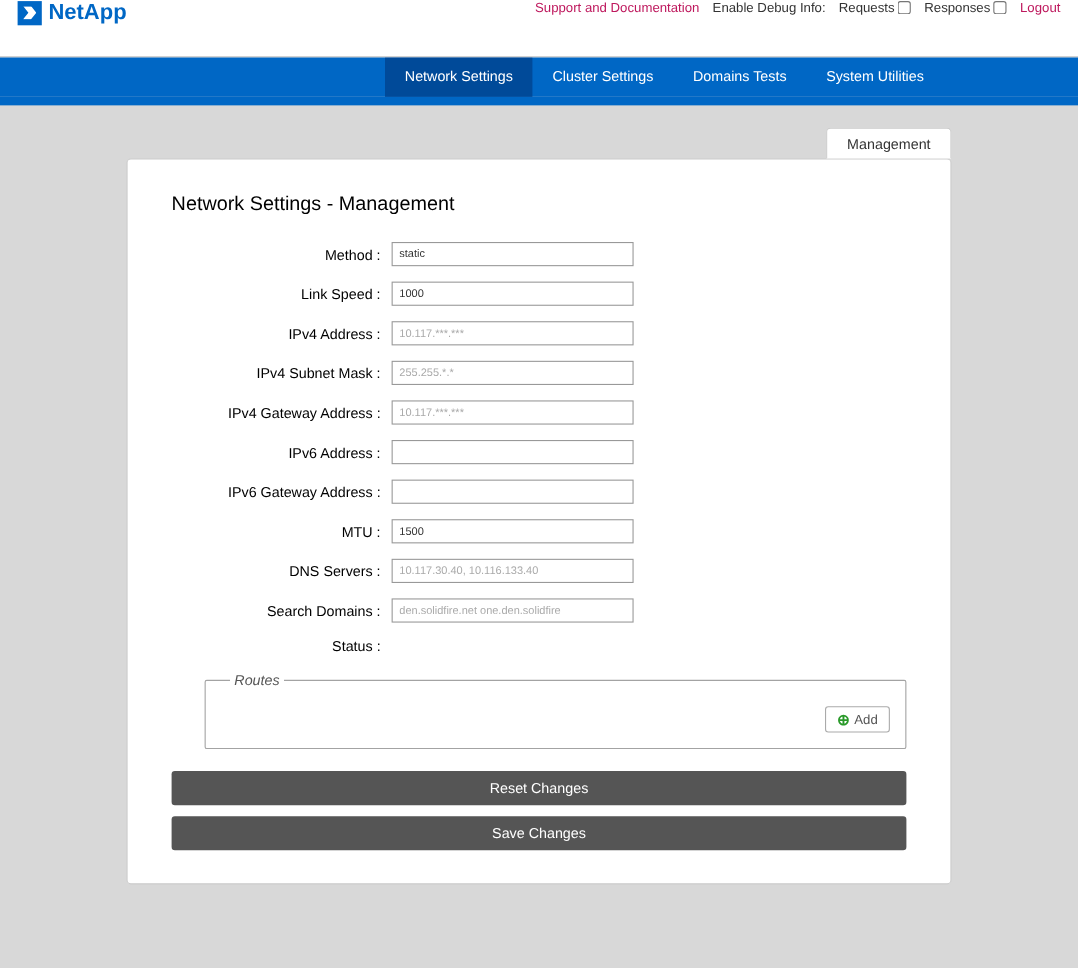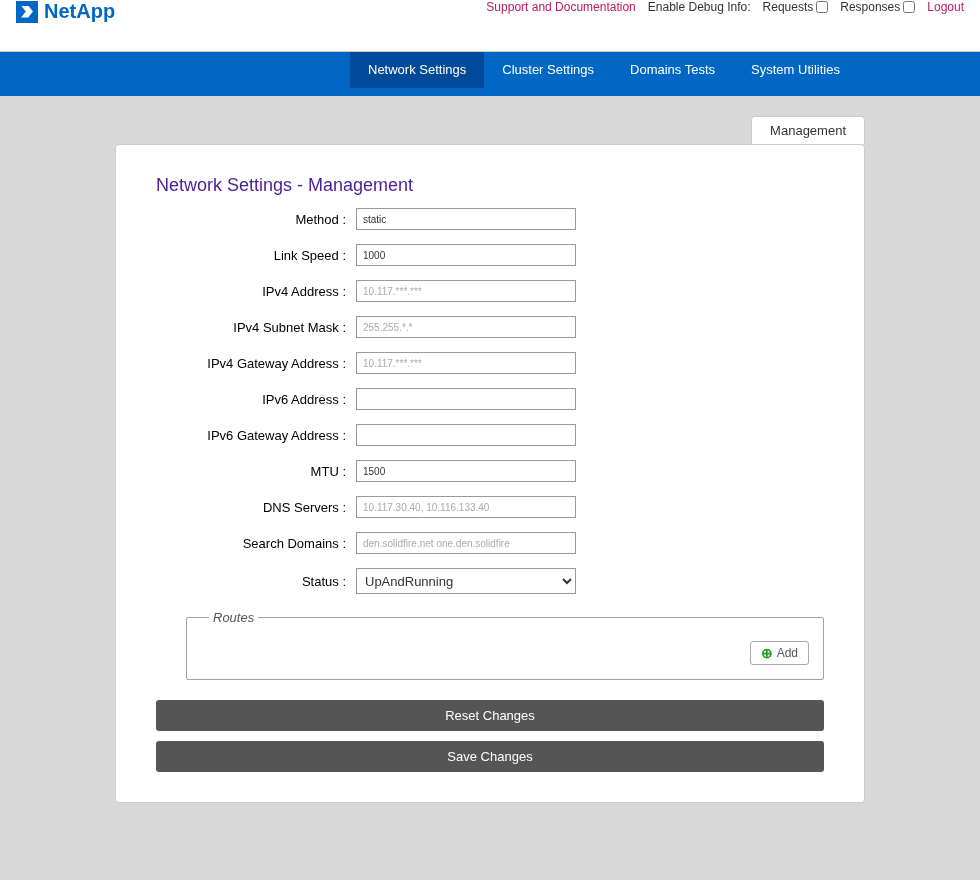--- a/index.html
+++ b/index.html
@@ -125,23 +125,23 @@
     
     .form-card {
       background: #fff;
       border: 1px solid #ccc;
       border-radius: 4px;
       padding: 30px 40px 30px 40px;
       max-width: 750px;
       margin: 0 auto;
     }
     .form-title {
-      color: #4c1d95;
+      color: #000000;
       font-size: 18px;
-      margin-bottom: 12px;
+      margin-bottom: 24px;
       font-weight: normal;
     }
 
     
     .form-row {
       display: flex;
       align-items: center;
       margin-bottom: 14px;
     }
     .form-label {
@@ -347,25 +347,20 @@
         <input class="form-input blurred" type="text" value="10.117.30.40, 10.116.133.40" style="">
       </div>
 
       <div class="form-row">
         <label class="form-label">Search Domains :</label>
         <input class="form-input blurred" type="text" value="den.solidfire.net one.den.solidfire" style="">
       </div>
 
       <div class="form-row">
         <label class="form-label">Status :</label>
-        <select class="form-select">
-          <option value="UpAndRunning">UpAndRunning</option>
-          <option value="Down">Down</option>
-          <option value="Maintenance">Maintenance</option>
-        </select>
       </div>
 
       <div class="routes-section">
         <fieldset class="routes-fieldset">
           <legend class="routes-legend">Routes</legend>
           <div class="routes-add-row">
             <button class="add-button">
               <span class="add-circle">⊕</span>
               <span>Add</span>
             </button>

